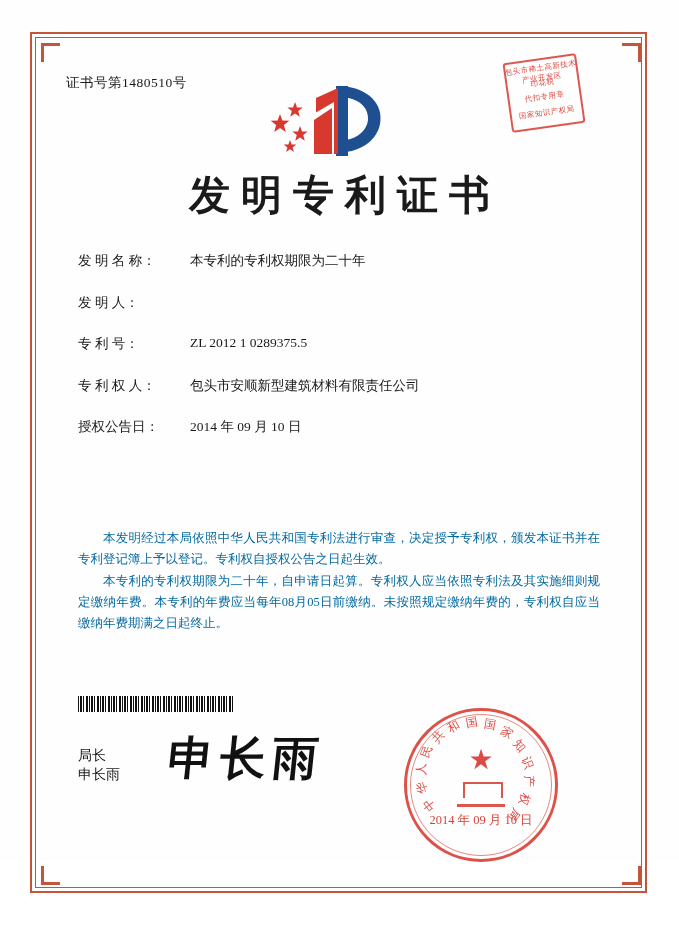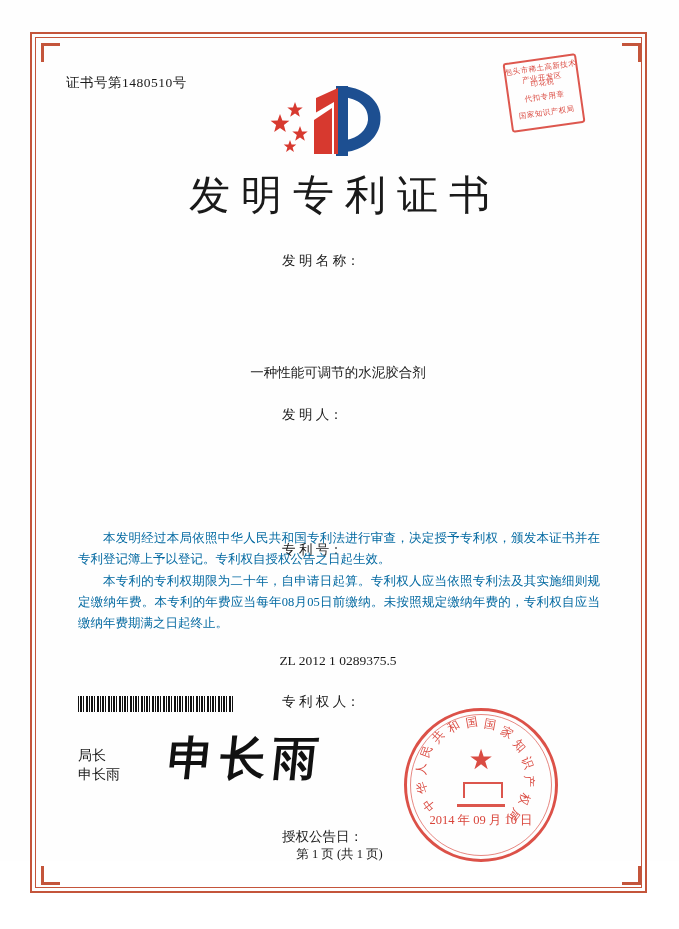--- a/index.html
+++ b/index.html
@@ -97,40 +97,39 @@
   }
   .logo svg { display: block; }
 
   
   .main-title {
     position: absolute;
     left: 0; top: 168px;
     width: 679px;
     text-align: center;
     font-size: 41px;
-    font-weight: normal;
+    font-weight: bold;
     letter-spacing: 11px;
     text-indent: 11px;
     color: #1a1a1a;
     font-family: "Liberation Serif", serif;
   }
 
   
   .fields {
     position: absolute;
     left: 78px; top: 252px;
     width: 520px;
   }
   .field-row {
     display: flex;
-    align-items: center;
+    align-items: flex-start;
     margin-bottom: 23.5px;
     font-size: 13.5px;
     white-space: nowrap;
-    flex-direction: column;
   }
   .field-label {
     width: 112px;
     flex: 0 0 112px;
     font-size: 13.5px;
     color: #1a1a1a;
   }
   .field-value {
     font-size: 13.5px;
     color: #1a1a1a;
@@ -310,31 +309,32 @@
         <polygon points="22,60 23.6,64.4 28.3,64.5 24.6,67.4 25.9,72 22,69.3 18.1,72 19.4,67.4 15.7,64.5 20.4,64.4"></polygon>
       </g>
     </svg>
   </div>
 
   <div class="main-title">发明专利证书</div>
 
   <div class="fields">
     <div class="field-row">
       <span class="field-label">发 明 名 称：</span>
-      <span class="field-value">一种性能可调节的水泥胶合剂</span>
+      <span class="field-value">本专利的专利权期限为二十年</span>
     </div>
     <div class="field-row">
       <span class="field-label">发 明 人：</span>
     </div>
     <div class="field-row">
       <span class="field-label">专 利 号：</span>
       <span class="field-value">ZL 2012 1 0289375.5</span>
     </div>
     <div class="field-row">
       <span class="field-label">专 利 权 人：</span>
+      <span class="field-value">包头市安顺新型建筑材料有限责任公司</span>
     </div>
     <div class="field-row">
       <span class="field-label">授权公告日：</span>
       <span class="field-value">2014 年 09 月 10 日</span>
     </div>
   </div>
 
   <div class="body-text">
     <p>本发明经过本局依照中华人民共和国专利法进行审查，决定授予专利权，颁发本证书并在专利登记簿上予以登记。专利权自授权公告之日起生效。</p>
     <p>本专利的专利权期限为二十年，自申请日起算。专利权人应当依照专利法及其实施细则规定缴纳年费。本专利的年费应当每年08月05日前缴纳。未按照规定缴纳年费的，专利权自应当缴纳年费期满之日起终止。</p>
@@ -366,15 +366,14 @@
         <span style="transform: translate(30.5665px, -53.9415px) translate(-50%, -50%) rotate(29.5385deg);">家</span>
         <span style="transform: translate(46.9554px, -40.4869px) translate(-50%, -50%) rotate(49.2308deg);">知</span>
         <span style="transform: translate(57.8521px, -22.2965px) translate(-50%, -50%) rotate(68.9231deg);">识</span>
         <span style="transform: translate(61.9819px, -1.49815px) translate(-50%, -50%) rotate(88.6154deg);">产</span>
         <span style="transform: translate(58.8618px, 19.4754px) translate(-50%, -50%) rotate(108.308deg);">权</span>
         <span style="transform: translate(48.8567px, 38.171px) translate(-50%, -50%) rotate(128deg);">局</span>
       </div>
     <div class="seal-date">2014 年 09 月 10 日</div>
   </div>
 
-  <div class="footer">第 1 页 (共 1 页)</div>
 
 </div>
 
 </body></html>

